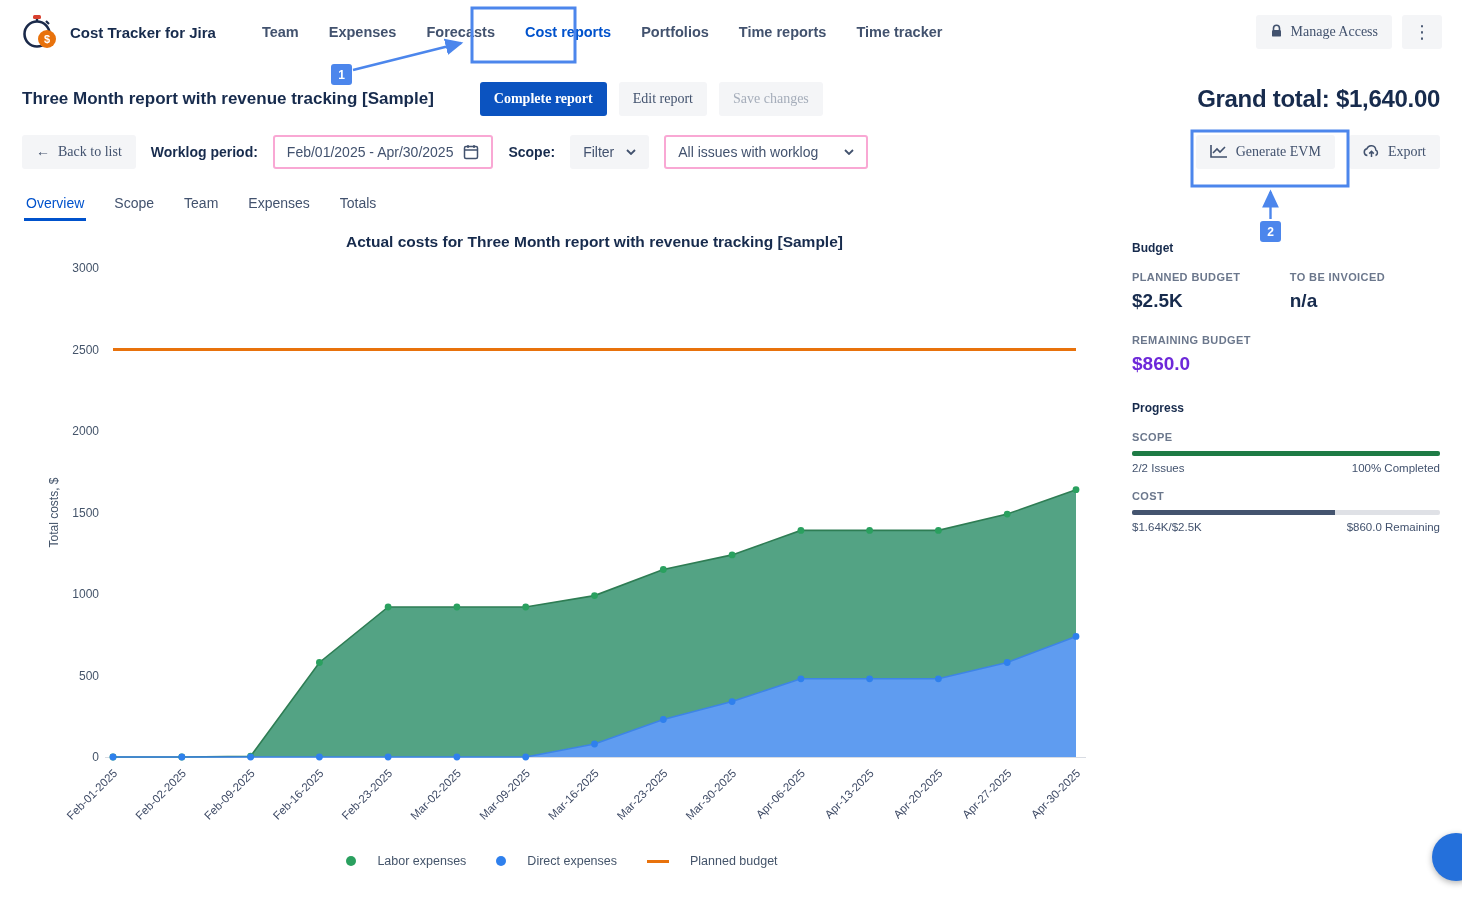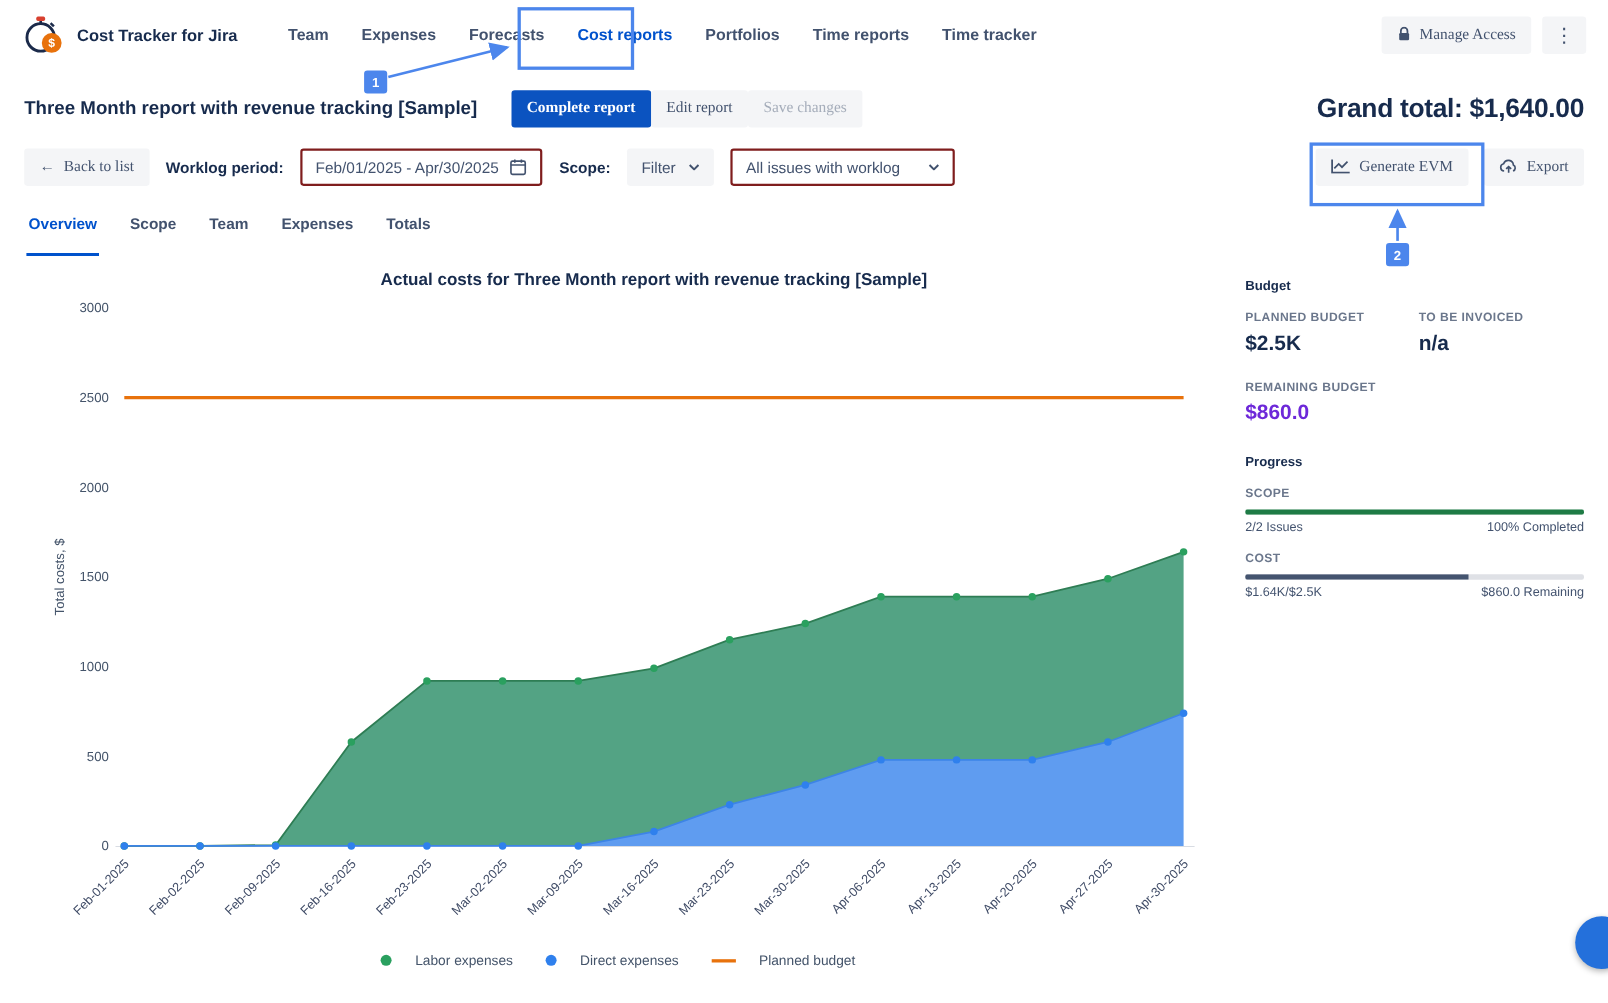--- a/index.html
+++ b/index.html
@@ -16,35 +16,35 @@
 
   .btn{display:inline-flex;gap:8px;background:#F4F5F7;border:none;border-radius:3px;
        padding:9px 14px;font-size:14px;font-weight:500;color:#42526E;font-family:Liberation Serif, serif;cursor:pointer;white-space:nowrap}
   .btn.primary{background:#0B53C0;color:#fff;font-weight:700}
   .btn.disabled{color:#A5ADBA;cursor:default}
   .btn.icon-only{padding:8px 11px;font-size:18px;line-height:1}
 
   
   .title-row{display:flex;align-items:center;padding:18px 22px 6px}
   .page-title{font-size:17px;font-weight:700}
-  .title-actions{display:flex;gap:0;margin-left:31px}
+  .title-actions{display:flex;gap:12px;margin-left:46px}
   .grand-total{margin-left:auto;font-size:24px;font-weight:700;letter-spacing:-.3px}
 
   
   .toolbar{display:flex;align-items:center;gap:15px;padding:13px 22px 8px}
   .label-bold{font-weight:700}
-  .field{display:inline-flex;align-items:center;gap:10px;border:2px solid #7f1d1d;border-radius:3px;
+  .field{display:inline-flex;align-items:center;gap:10px;border:2px solid #f9a8d4;border-radius:3px;
          padding:7px 12px;background:#fff;color:#42526E;cursor:pointer;white-space:nowrap}
   .select-plain{display:inline-flex;align-items:center;gap:12px;background:#F4F5F7;border-radius:3px;
                 padding:9px 13px;color:#42526E;cursor:pointer}
   .toolbar-right{margin-left:auto;display:flex;gap:14px;align-items:center}
 
   
   .tabs{display:flex;gap:26px;padding:14px 24px 0}
-  .tab{font-weight:700;color:#42526E;padding:4px 2px 22px;cursor:pointer}
+  .tab{font-weight:400;color:#42526E;padding:4px 2px 10px;cursor:pointer}
   .tab.active{color:#0052CC;box-shadow:inset 0 -3px 0 #0052CC}
 
   
   .main{display:flex;padding:4px 0 0 8px}
   .chart-wrap{width:1108px}
   .legend{display:flex;justify-content:center;gap:30px;margin-top:0;font-size:12.5px;color:#44546A}
   .legend-item{display:flex;align-items:center;gap:21px;cursor:pointer}
   .legend-dot{width:10px;height:10px;border-radius:50%}
   .legend-line{width:22px;height:3px}
 

